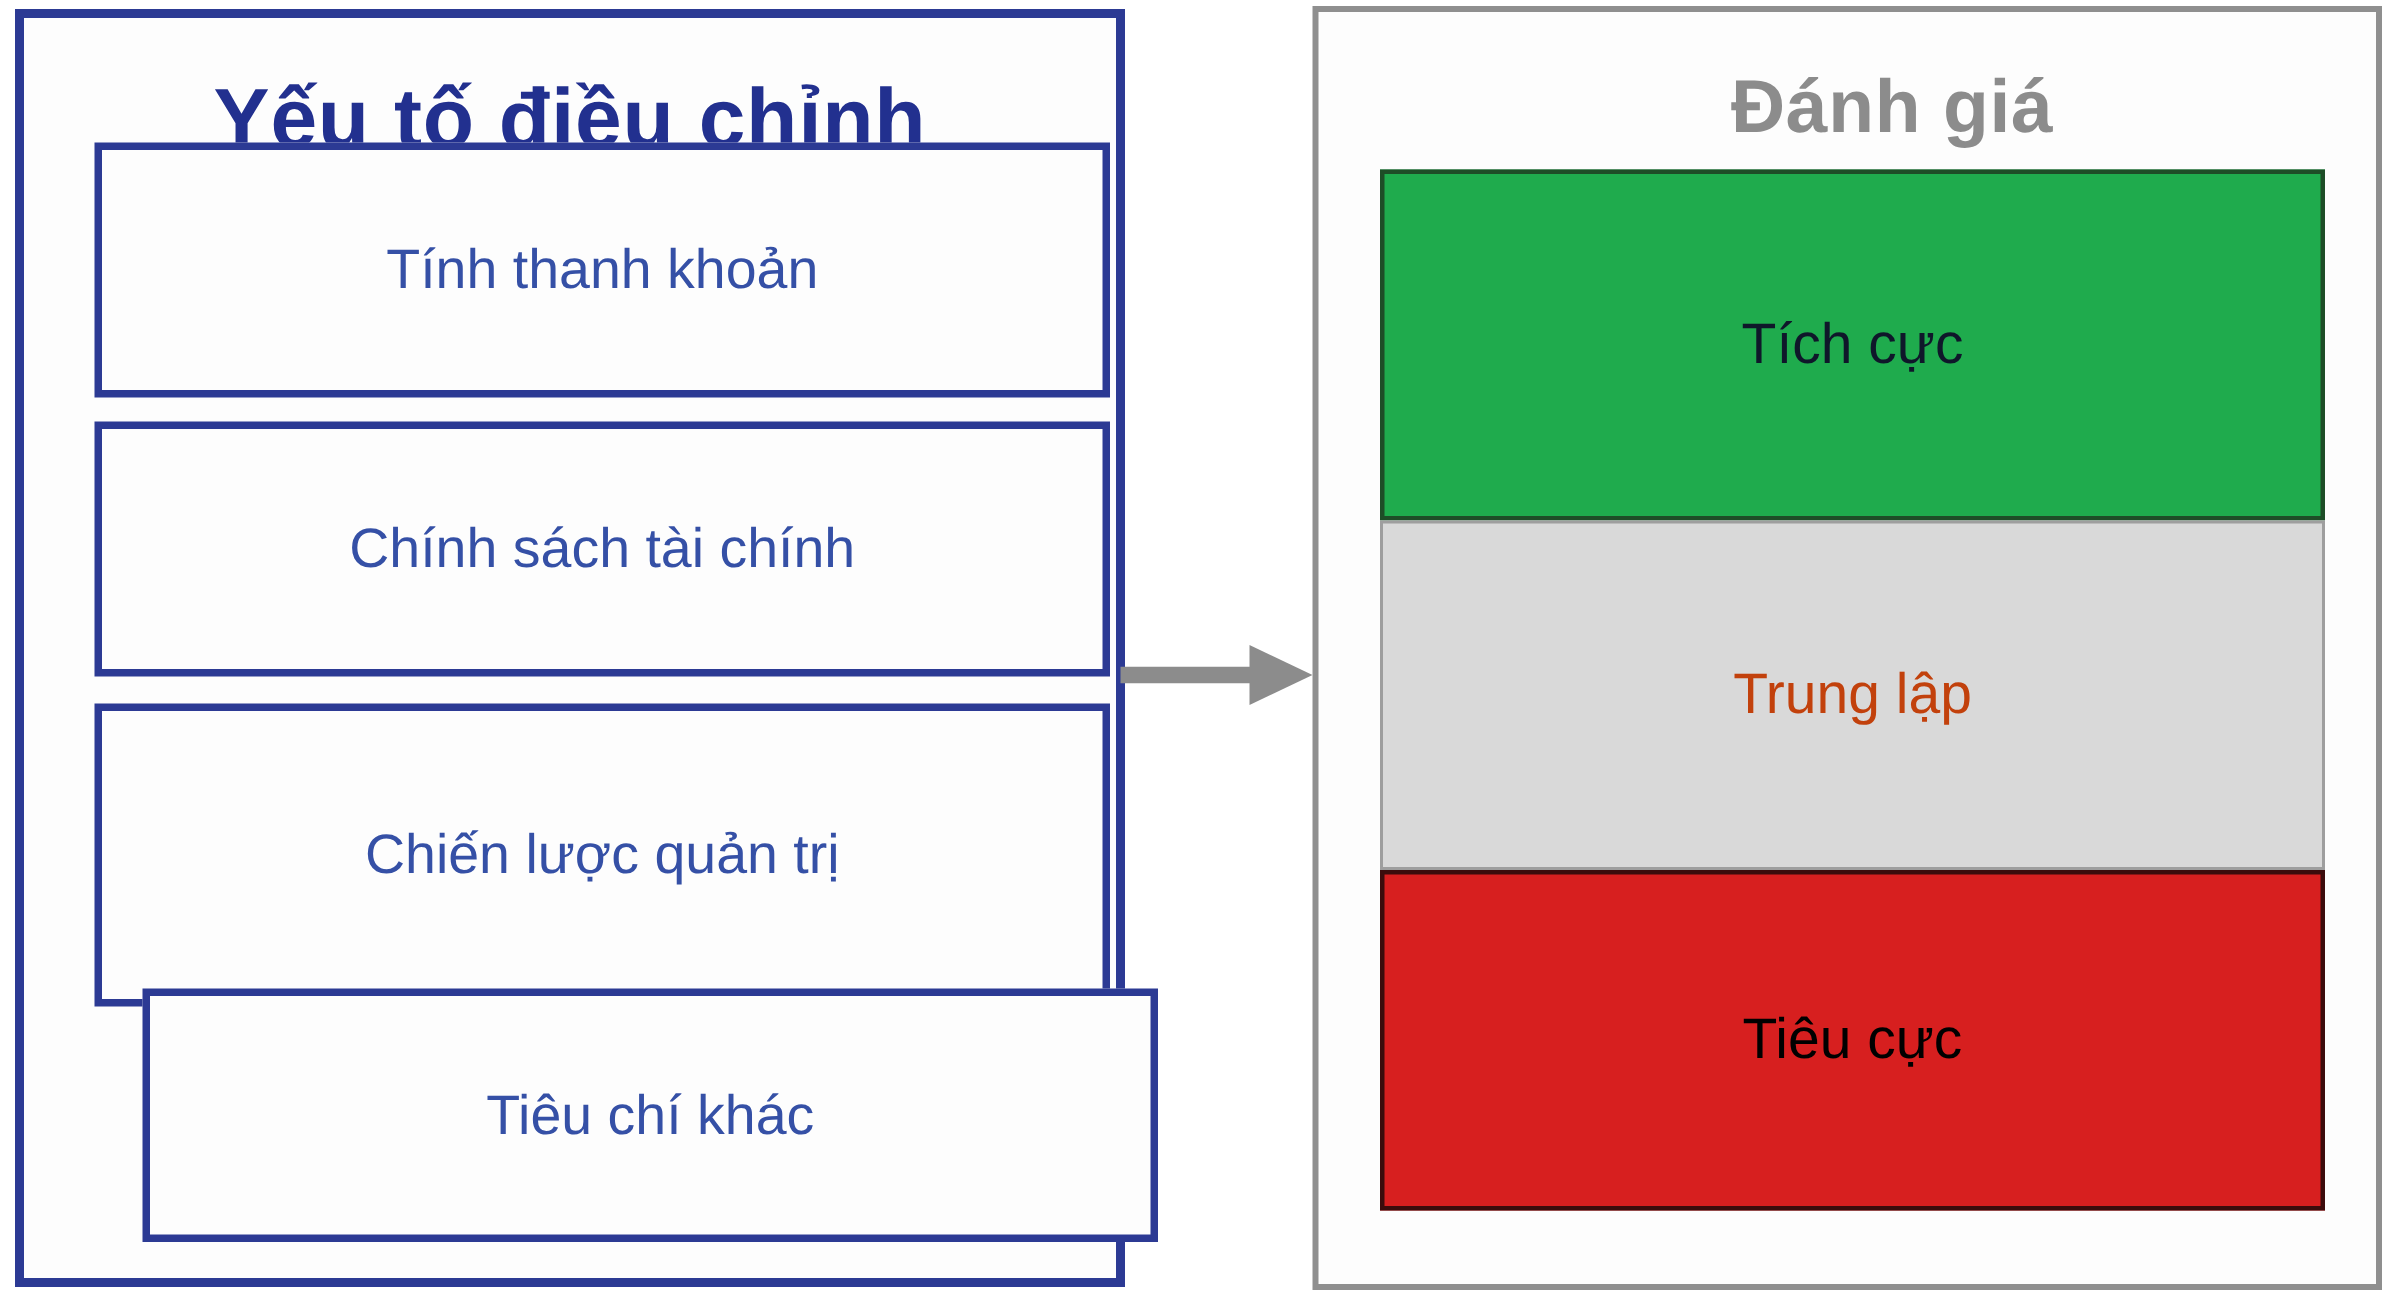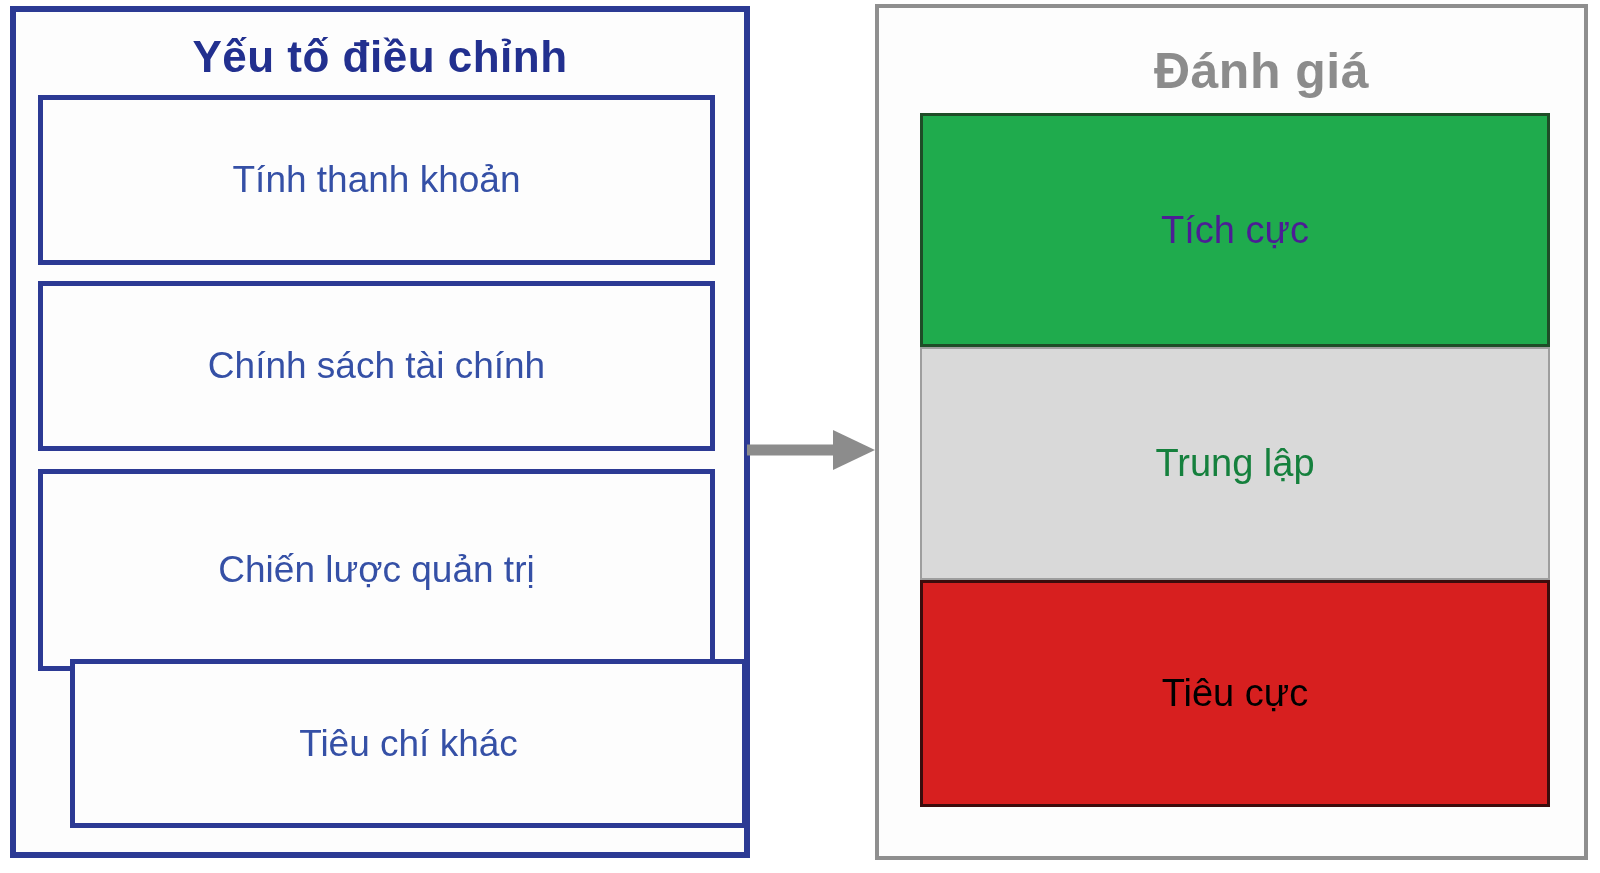--- a/index.html
+++ b/index.html
@@ -16,31 +16,31 @@
   .left-panel {
     position: absolute;
     left: 10px; top: 6px;
     width: 740px; height: 852px;
     border: 6px solid #2c3a94;
     background: #fdfdfd;
     box-sizing: border-box;
   }
   .left-title {
     position: absolute;
-    left: 10px; top: 32px;
+    left: 10px; top: 46px;
     width: 740px;
     text-align: center;
-    font-size: 44px;
+    font-size: 56px;
     font-weight: bold;
     color: #22308f;
     letter-spacing: 0.5px;
   }
   .factor-box {
     position: absolute;
-    left: 38px;
+    left: 63px;
     width: 677px;
     border: 5px solid #2c3a94;
     background: #fdfdfd;
     box-sizing: border-box;
     display: flex;
     align-items: center;
     justify-content: center;
   }
   .factor-box .factor-label {
     font-size: 37px;
@@ -90,27 +90,27 @@
   }
   .rating-band .band-label {
     font-size: 38px;
     font-weight: 500;
   }
   .band-positive {
     top: 113px; height: 234px;
     background: #1fab4d;
     border: 3px solid #1e4d27;
   }
-  .band-positive .band-label { color: #4c1d95; }
+  .band-positive .band-label { color: #0f172a; }
   .band-neutral {
     top: 347px; height: 233px;
     background: #d9d9d9;
     border: 2px solid #9e9e9e;
   }
-  .band-neutral .band-label { color: #15803d; }
+  .band-neutral .band-label { color: #c2410c; }
   .band-negative {
     top: 580px; height: 227px;
     background: #d71f1f;
     border: 3px solid #3c0c0c;
   }
   .band-negative .band-label { color: #000000; }
 </style>
 </head>
 <body>
 

